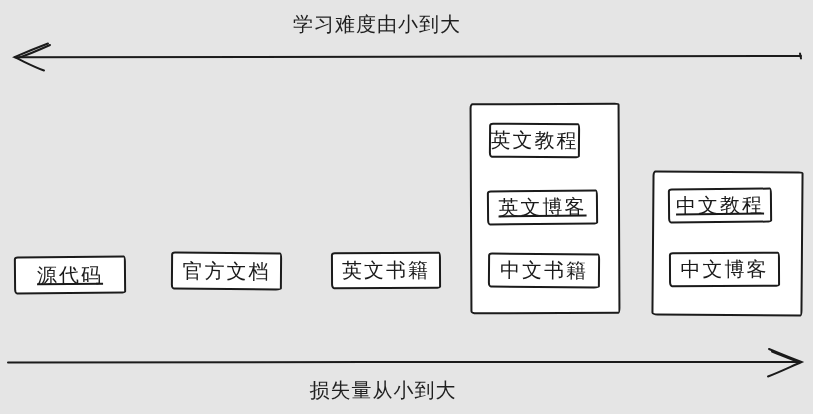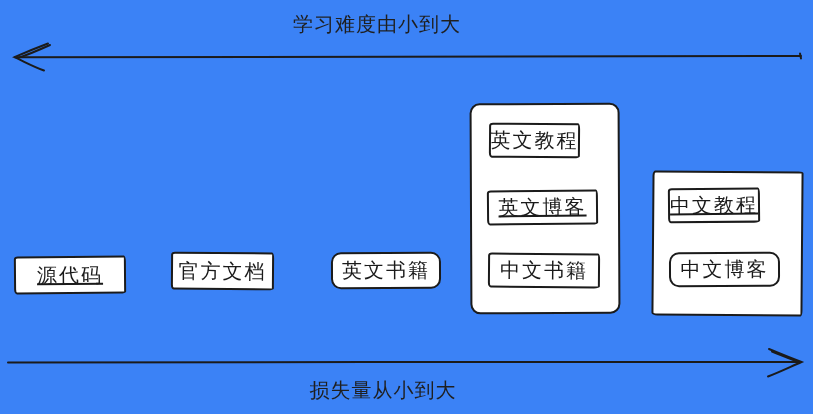--- a/index.html
+++ b/index.html
@@ -5,21 +5,21 @@
   html, body {
     margin: 0;
     padding: 0;
     background: #ffffff;
     font-family: "Liberation Sans", sans-serif;
   }
   .canvas {
     position: relative;
     width: 813px;
     height: 414px;
-    background: #3b82f6;
+    background: #e5e5e5;
     overflow: hidden;
     color: #1a1a1a;
   }
   .axis-label {
     position: absolute;
     font-size: 20px;
     letter-spacing: 1px;
     color: #1f1f1f;
     text-align: center;
     white-space: nowrap;
@@ -51,21 +51,21 @@
   }
   .group-box {
     position: absolute;
     box-sizing: border-box;
     border: 2px solid #1b1b1b;
     background: #ffffff;
     border-radius: 3px 5px 2px 6px / 5px 2px 6px 3px;
   }
   .r-neg { transform: rotate(-0.5deg); text-decoration: underline; }
   .r-pos { transform: rotate(0.45deg); }
-  .r-tiny { transform: rotate(-0.25deg); border-radius: 10px; }
+  .r-tiny { transform: rotate(-0.25deg); }
 </style>
 </head>
 <body>
 
 <div class="canvas">
 
   <svg class="arrow-layer" viewBox="0 0 813 414" xmlns="http://www.w3.org/2000/svg">
 
     <g fill="none" stroke="#1b1b1b" stroke-width="2" stroke-linecap="round">
       <path d="M 801 56 C 560 56.6 260 57.2 15 57.2"></path>
@@ -82,21 +82,21 @@
   </svg>
 
   <div class="axis-label" style="left:277px; top:11px; width:200px;">学习难度由小到大</div>
 
   <div class="axis-label" style="left:283px; top:377px; width:200px;">损失量从小到大</div>
 
   <div class="sketch-box r-neg" style="left:14px; top:256px; width:112px; height:38px;">
     <span class="label">源代码</span>
   </div>
 
-  <div class="sketch-box r-pos" style="left:171px; top:252px; width:103px; height:38px;text-align:right;">
+  <div class="sketch-box r-pos" style="left:171px; top:252px; width:111px; height:38px;text-align:right;">
     <span class="label">官方文档</span>
   </div>
 
   <div class="sketch-box r-tiny" style="left:331px; top:252px; width:110px; height:37px;">
     <span class="label">英文书籍</span>
   </div>
 
   <div class="group-box r-tiny" style="left:470px; top:103px; width:150px; height:211px;"></div>
 
   <div class="sketch-box r-pos" style="left:489px; top:123px; width:91px; height:35px;">
@@ -106,21 +106,21 @@
   <div class="sketch-box r-neg" style="left:487px; top:190px; width:111px; height:35px;">
     <span class="label">英文博客</span>
   </div>
 
   <div class="sketch-box r-pos" style="left:488px; top:253px; width:112px; height:35px;font-family:Liberation Serif, serif;">
     <span class="label">中文书籍</span>
   </div>
 
   <div class="group-box r-pos" style="left:652px; top:171px; width:151px; height:145px;"></div>
 
-  <div class="sketch-box r-neg" style="left:668px; top:188px; width:92px; height:35px;">
+  <div class="sketch-box r-neg" style="left:668px; top:188px; width:104px; height:35px;">
     <span class="label">中文教程</span>
   </div>
 
   <div class="sketch-box r-tiny" style="left:669px; top:252px; width:111px; height:35px;font-family:Liberation Mono, monospace;">
     <span class="label">中文博客</span>
   </div>
 
 </div>
 
 </body></html>

